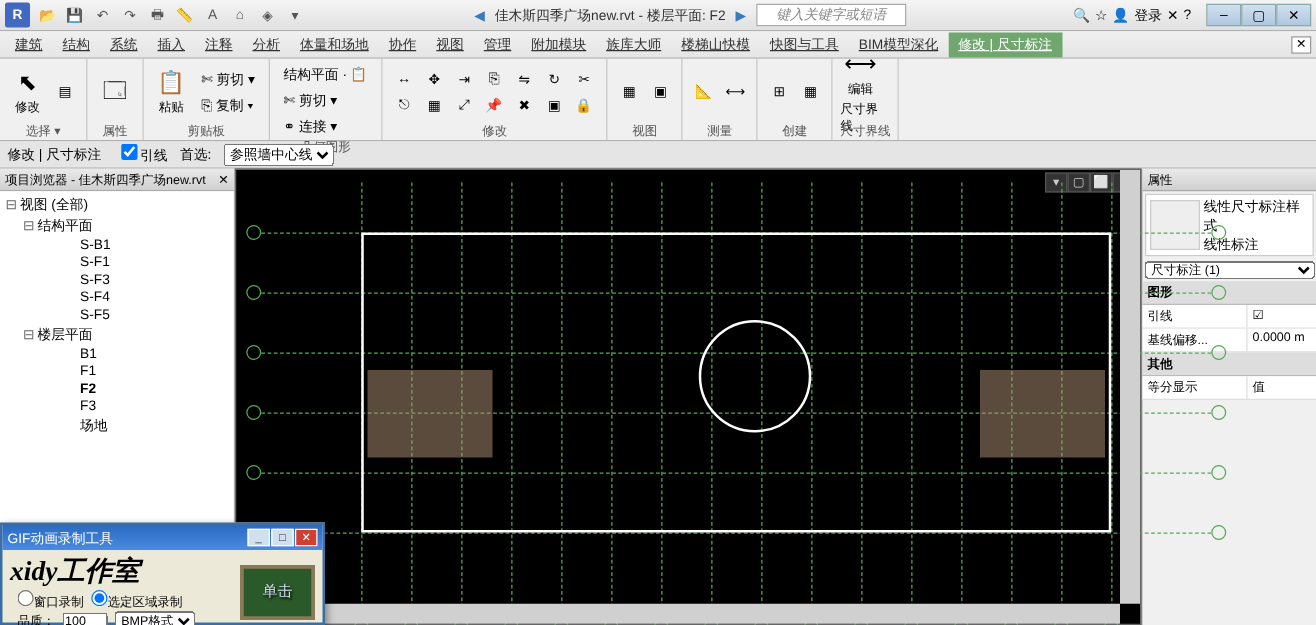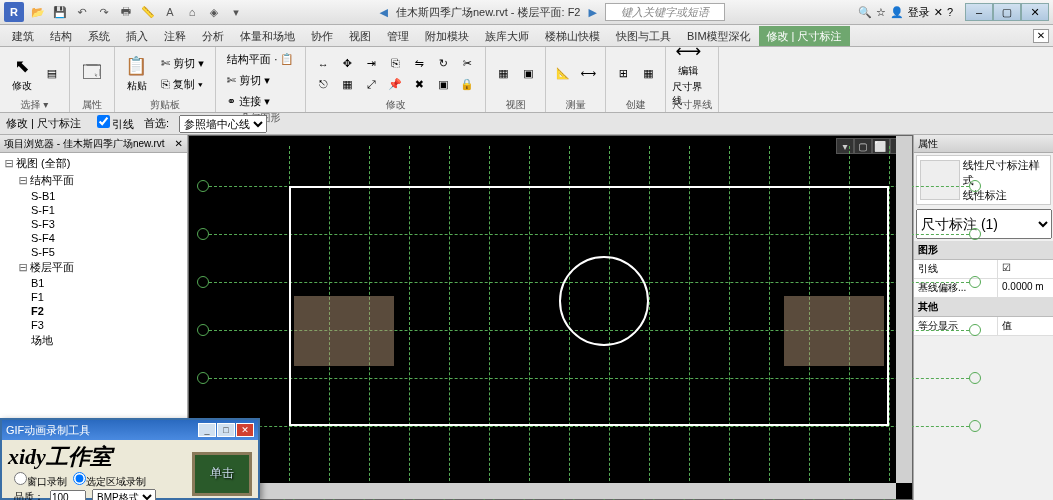--- a/index.html
+++ b/index.html
@@ -8,21 +8,21 @@
 .app-logo { width: 20px; height: 20px; background: #4169c1; color: #fff; font-weight: bold; text-align: center; line-height: 20px; border-radius: 2px; margin-right: 4px; }
 .qat { display: flex; gap: 2px; align-items: center; }
 .qat-btn { width: 20px; height: 20px; display: flex; align-items: center; justify-content: center; color: #555; cursor: pointer; }
 .title-center { flex: 1; text-align: center; display: flex; justify-content: center; align-items: center; gap: 8px; }
 .doc-label { color: #333; }
 .search-box { border: 1px solid #aaa; background: #fff; height: 18px; width: 120px; padding: 0 4px; color: #888; font-style: italic; line-height: 16px; }
 .title-right { display: flex; gap: 4px; align-items: center; }
 .win-btns { display: flex; margin-left: 8px; }
 .win-btn { width: 28px; height: 18px; border: 1px solid #8aa; background: linear-gradient(#d0e0f0,#b0c8e0); display:flex;align-items:center;justify-content:center; }
 .menubar { height: 22px; background: linear-gradient(#f0f0f0,#e5e5e5); display: flex; align-items: center; padding: 0 4px; border-bottom: 1px solid #b0b0b0; }
-.menu-item { padding: 0 8px; height: 20px; line-height: 20px; color: #333; cursor: pointer; }
+.menu-item { padding: 0 8px; height: 20px; line-height: 20px; color: #333; cursor: pointer; text-decoration: underline; }
 .menu-item.active { background: #6fa76f; color: #fff; }
 .x-close { margin-left: auto; width: 16px; height: 14px; background: #fff; border: 1px solid #999; text-align: center; line-height: 12px; font-size: 10px; }
 .ribbon { height: 66px; background: #f0f0f0; border-bottom: 1px solid #b0b0b0; display: flex; align-items: stretch; }
 .ribbon-group { display: flex; flex-direction: column; border-right: 1px solid #c8c8c8; padding: 2px 6px 1px 6px; }
 .group-body { display: flex; align-items: center; gap: 3px; flex: 1; }
 .group-label { text-align: center; font-size: 10px; color: #555; height: 13px; }
 .rbtn-lg { width: 32px; height: 44px; display: flex; flex-direction: column; align-items: center; justify-content: center; gap:2px; cursor: pointer; }
 .rbtn-lg .ic { font-size: 18px; }
 .rbtn-lg .lb { font-size: 10px; }
 .rbtn-sm { width: 22px; height: 20px; display:flex; align-items:center; justify-content:center; cursor:pointer; }
@@ -33,40 +33,40 @@
 .optbar input[type=checkbox]{ margin:0 2px 0 6px;}
 .optbar select { height: 18px; font-size: 11px; }
 .content { display: flex; height: 365px; }
 .browser { width: 188px; background: #f0f0f0; border-right: 1px solid #aaa; display:flex; flex-direction:column; }
 .panel-hdr { height: 18px; background: linear-gradient(#eaeaea,#d0d0d0); padding: 0 4px; display:flex; align-items:center; border-bottom:1px solid #aaa; font-size:10px; }
 .panel-hdr .cl { margin-left:auto; cursor:pointer; }
 .tree { flex:1; overflow:auto; background:#fff; padding:2px 0; }
 .tree-item { padding: 1px 0 1px 4px; cursor:pointer; white-space:nowrap; display:flex; align-items:center; gap:2px; }
 .tree-item.sel { font-weight:bold; }
 .ind1 { padding-left: 18px; }
-.ind2 { padding-left: 19px; }
+.ind2 { padding-left: 52px; }
 .exp { width:10px; display:inline-block; text-align:center; color:#666; }
 .viewport { flex: 1; background: #000; position: relative; border: 1px solid #666;}
 .vp-toolbar { position:absolute; top:2px; right:4px; display:flex; gap:0;}
 .vp-toolbar .vbtn { width:18px; height:16px; background:#333; color:#ccc; border:1px solid #555; display:flex;align-items:center;justify-content:center;font-size:10px;cursor:pointer;}
 .floorplan { position:absolute; left:90px; top:40px; width:620px; height:260px; }
 .grid-line-h { position:absolute; left:-70px; right:-70px; border-top:1px dashed #5a5; }
 .grid-line-v { position:absolute; top:-30px; bottom:-60px; border-left:1px dashed #5a5; }
 .bubble { position:absolute; width:12px; height:12px; border:1px solid #5a5; border-radius:50%; }
 .wall-outer { position:absolute; border:2px solid #fff; }
 .scrollb-v { position:absolute; right:0; top:0; bottom:16px; width:16px; background:#d0d0d0;}
 .scrollb-h { position:absolute; bottom:0; left:0; right:16px; height:16px; background:#d0d0d0;}
 .props { width: 140px; background:#f0f0f0; border-left:1px solid #aaa; display:flex; flex-direction:column;}
 .prop-preview { height:50px; background:#fff; border:1px solid #ccc; margin:2px; display:flex; align-items:center; }
 .prop-preview .swatch{ width:40px; height:40px; background:#eee; border:1px solid #ccc; margin:3px;}
 .prop-row { display:flex; border-bottom:1px solid #ddd; background:#fff; font-size:10px; }
 .prop-row .k { flex:1; padding:2px 4px; border-right:1px solid #ddd;}
 .prop-row .v { width:55px; padding:2px 4px; }
 .prop-sect { background:#ddd; padding:2px 4px; font-size:10px; font-weight:bold; border-bottom:1px solid #bbb;}
-.prop-select { margin:2px; height:30px; width:98%; font-size:14px;}
+.prop-select { margin:2px; height:14px; width:98%; font-size:10px;}
 .gif-window { position:absolute; left:0; top:418px; width:260px; height:82px; background:#ece9d8; border:2px solid #3a6ea5; box-shadow:2px 2px 6px rgba(0,0,0,0.4);}
 .gif-title { height:20px; background:linear-gradient(#2a6ac0,#4a8ae0); color:#fff; display:flex; align-items:center; padding:0 4px; font-size:11px;}
 .gif-title .wbtns { margin-left:auto; display:flex; gap:1px;}
 .gif-title .wb { width:18px; height:14px; background:#d0e0f0; border:1px solid #fff; font-size:9px; text-align:center; line-height:12px; color:#333;}
 .gif-title .wb.close { background:#d04030; color:#fff;}
 .gif-body { display:flex; padding:2px 6px; align-items:center; gap:8px;}
 .gif-brand { font-family:"KaiTi",serif; font-style:italic; font-weight:bold; font-size:22px; }
 .gif-opts { display:flex; gap:6px; padding:0 6px; font-size:10px; align-items:center;}
 .gif-btn-big { width:60px; height:44px; background:#2a5a2a; border:3px solid #8a7a5a; display:flex; align-items:center; justify-content:center;}
 .gif-btn-big .inner { color:#cde; font-size:12px; text-shadow:1px 1px 2px #000;}

